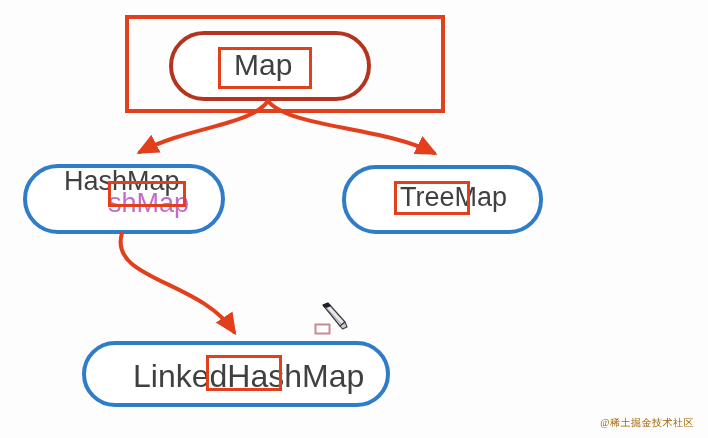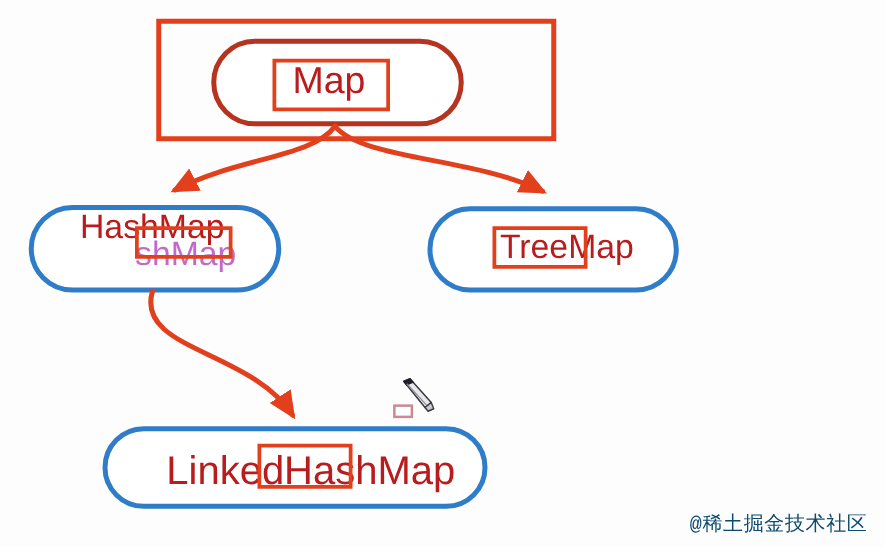--- a/index.html
+++ b/index.html
@@ -18,21 +18,21 @@
   #diagram-svg {
     position: absolute;
     left: 0;
     top: 0;
     width: 708px;
     height: 438px;
   }
   .node-label {
     position: absolute;
     font-family: "Liberation Sans", sans-serif;
-    color: #b91c1c;
+    color: #404040;
     white-space: pre;
     line-height: 1;
     z-index: 4;
   }
   .ghost-label {
     position: absolute;
     font-family: "Liberation Sans", sans-serif;
     white-space: pre;
     line-height: 1;
     z-index: 3;
@@ -100,23 +100,23 @@
     left: 314px;
     top: 302px;
     width: 38px;
     height: 36px;
     z-index: 7;
   }
   #watermark {
     position: absolute;
     right: 14px;
     bottom: 8px;
-    font-family: Liberation Mono, monospace;
-    font-size: 16px;
-    color: #0c4a6e;
+    font-family: Liberation Serif, serif;
+    font-size: 10px;
+    color: #a16207;
     letter-spacing: 0.5px;
     z-index: 8;
     white-space: nowrap;
   }
 </style>
 </head>
 <body>
 
 <div id="canvas">
 

